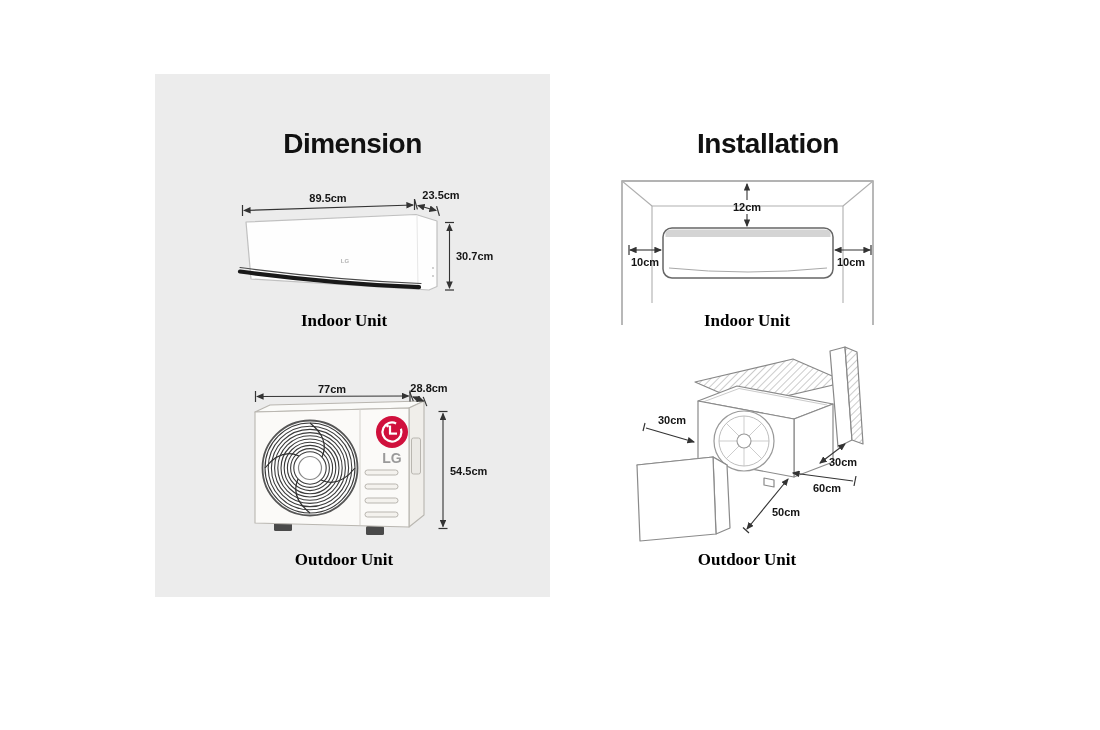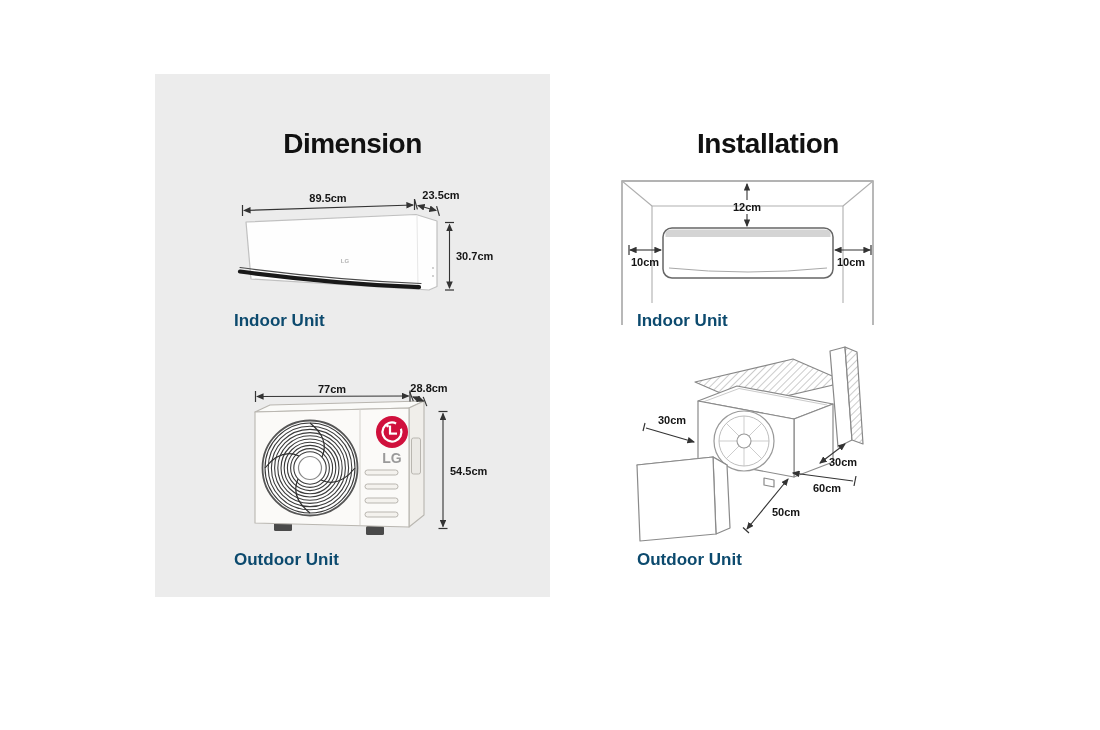--- a/index.html
+++ b/index.html
@@ -3,21 +3,21 @@
 <meta charset="utf-8">
 <style>
   html,body{margin:0;padding:0;background:#fff;}
   #page{position:relative;width:1060px;height:730px;background:#ffffff;overflow:hidden;
         font-family:"Liberation Sans",sans-serif;color:#111;}
   .panel{position:absolute;left:155px;top:74px;width:395px;height:523px;background:#ececec;}
   .sec-title{position:absolute;top:128px;font-size:28px;font-weight:700;letter-spacing:-0.5px;
              color:#111;text-align:center;}
   #title-dim{left:155px;width:395px;}
   #title-inst{left:618px;width:300px;}
-  .caption{position:absolute;width:220px;text-align:left;font-size:17px;font-weight:700;color:#0c4a6e;}
+  .caption{position:absolute;width:220px;text-align:center;font-size:17px;font-weight:700;color:#000000;font-family:Liberation Serif, serif;}
   .fig{position:absolute;}
   svg text{font-family:"Liberation Sans",sans-serif;font-size:11px;font-weight:700;fill:#151515;}
   svg .cap-tick{stroke:#333;stroke-width:1.2;}
   svg .dimline{stroke:#333;stroke-width:1.1;fill:none;}
   svg .art{stroke:#8a8a8a;stroke-width:1.2;fill:#ffffff;stroke-linejoin:round;}
   svg .artlight{stroke:#b0b0b0;stroke-width:1.1;fill:none;}
 </style>
 </head>
 <body>
 

